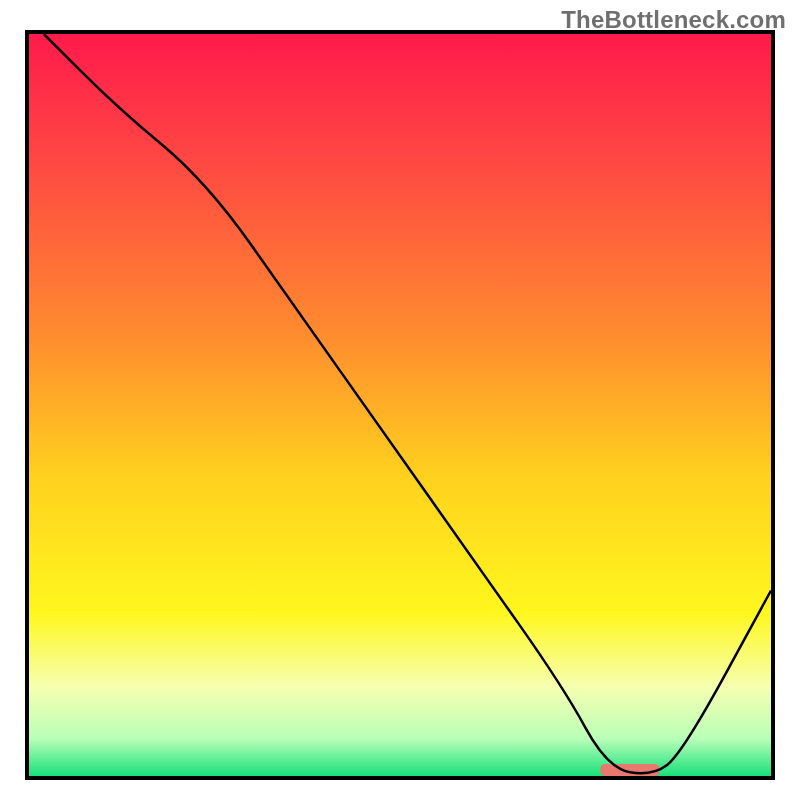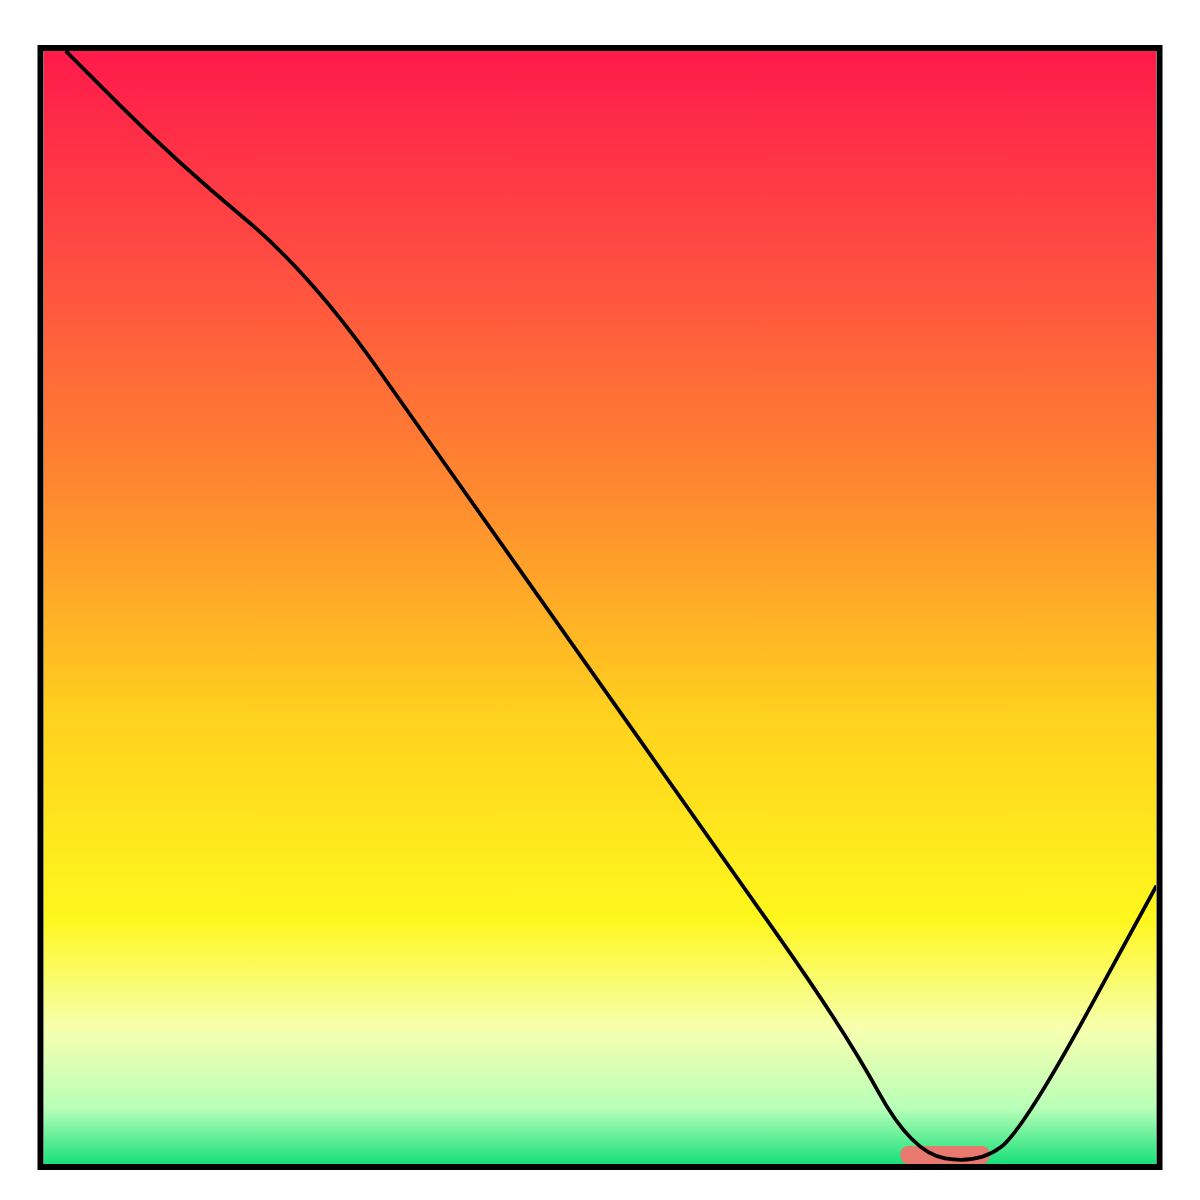--- a/index.html
+++ b/index.html
@@ -43,20 +43,21 @@
     width: 742px;   
     height: 742px;  
   }
   .curve { fill: none; stroke: #000; stroke-width: 2.5; }
   .marker { fill: #e8796e; }
 </style>
 </head>
 <body>
 
 <div class="outer">
+  <div class="watermark">TheBottleneck.com</div>
 
   <div class="frame">
     <svg id="chart-svg" viewBox="0 0 742 742" preserveAspectRatio="none">
       <defs>
         <linearGradient id="bg-grad" x1="0" y1="0" x2="0" y2="1">
             <stop offset="0.0%" stop-color="#ff1a4b"></stop>
             <stop offset="18.0%" stop-color="#ff4a42"></stop>
             <stop offset="40.0%" stop-color="#ff8a2f"></stop>
             <stop offset="60.0%" stop-color="#ffd21e"></stop>
             <stop offset="78.0%" stop-color="#fff71e"></stop>

